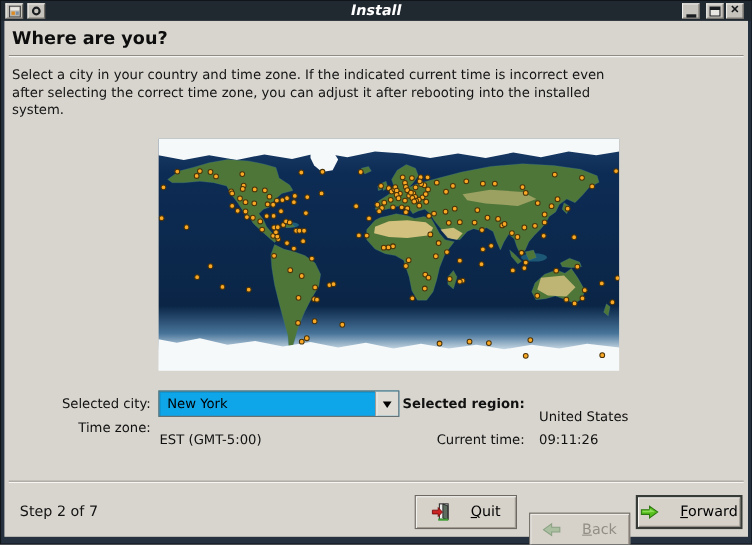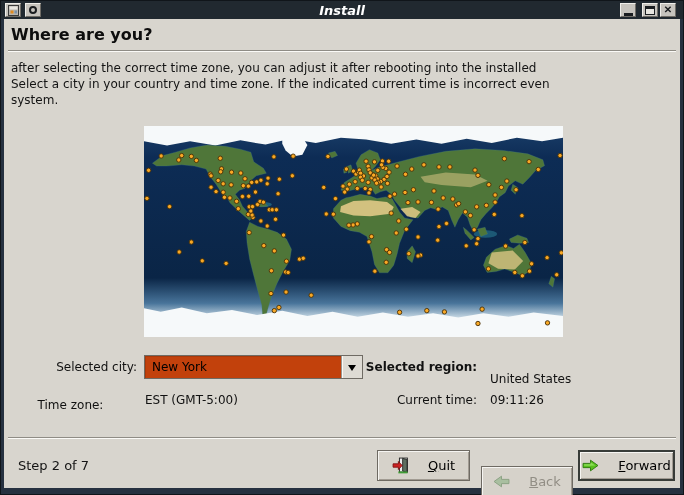--- a/index.html
+++ b/index.html
@@ -33,25 +33,25 @@
   .map-wrap svg{display:block;width:100%;height:100%;}
   .land{fill:#4f7639;stroke:#3f7f96;stroke-width:1.4;stroke-opacity:.45;}
   .ice{fill:#f6f9fa;}
   .desert{fill:#d9c583;}
   #markers circle{fill:#f9a825;stroke:#4a3208;stroke-width:2.2;}
   
   .flabel,.fvalue{position:absolute;font-size:12px;color:#111;}
   .lbl-city{left:0;top:336px;width:133px;height:24px;line-height:24px;text-align:right;}
   .lbl-region{left:300px;top:336px;width:173px;height:24px;line-height:24px;text-align:right;font-weight:bold;}
   .val-region{left:486px;top:348px;line-height:24px;}
-  .lbl-tz{left:0;top:376px;width:133px;height:20px;line-height:20px;text-align:center;}
+  .lbl-tz{left:0;top:360px;width:133px;height:20px;line-height:20px;text-align:right;}
   .val-tz{left:141px;top:371px;line-height:20px;}
   .lbl-time{left:300px;top:371px;width:173px;height:20px;line-height:20px;text-align:right;}
   .val-time{left:486px;top:371px;line-height:20px;}
-  .combo{position:absolute;left:140px;top:336px;width:219px;height:24px;background:#c2410c;
+  .combo{position:absolute;left:140px;top:336px;width:219px;height:24px;background:#0ea5e9;
     border:1px solid #6f6b64;box-shadow:inset 1px 1px 0 rgba(0,0,0,.12);cursor:default;}
   .combo-text{position:absolute;left:7px;top:0;line-height:22px;font-size:12px;color:#000;}
   .combo-arrow-area{position:absolute;right:0;top:0;bottom:0;width:21px;background:#dedbd4;
     border-left:1px solid #9a968f;box-shadow:inset 1px 0 0 #fbfaf7;
     display:flex;align-items:center;justify-content:center;}
   .tri-down{width:0;height:0;border:4px solid transparent;border-top:6px solid #000;margin-top:5px;}
   
   .step{position:absolute;left:14px;top:437px;font-size:13px;line-height:20px;color:#141414;}
   .btn{position:absolute;top:431px;height:31px;background:#d6d2ca;border:1px solid #6e6a63;
     box-shadow:inset 1px 1px 0 #f6f5f2, inset -1px -1px 0 #a19b92;
@@ -91,22 +91,22 @@
       <span>✕</span>
     </button>
   </div>
 
   <div class="content">
 
     <h1 class="page-title">Where are you?</h1>
     <div class="etched rule-top"></div>
 
     <div class="intro">
+      <div>Select a city in your country and time zone. If the indicated current time is incorrect even</div>
       <div>after selecting the correct time zone, you can adjust it after rebooting into the installed</div>
-      <div>Select a city in your country and time zone. If the indicated current time is incorrect even</div>
       <div>system.</div>
     </div>
 
     <div class="map-wrap">
       <svg viewBox="0 0 1000 500" preserveAspectRatio="none">
         <defs>
           <linearGradient id="oceanGrad" x1="0" y1="0" x2="0" y2="1">
             <stop offset="0%" stop-color="#1b3f6a"></stop>
             <stop offset="15%" stop-color="#0d2c55"></stop>
             <stop offset="72%" stop-color="#0a2546"></stop>

